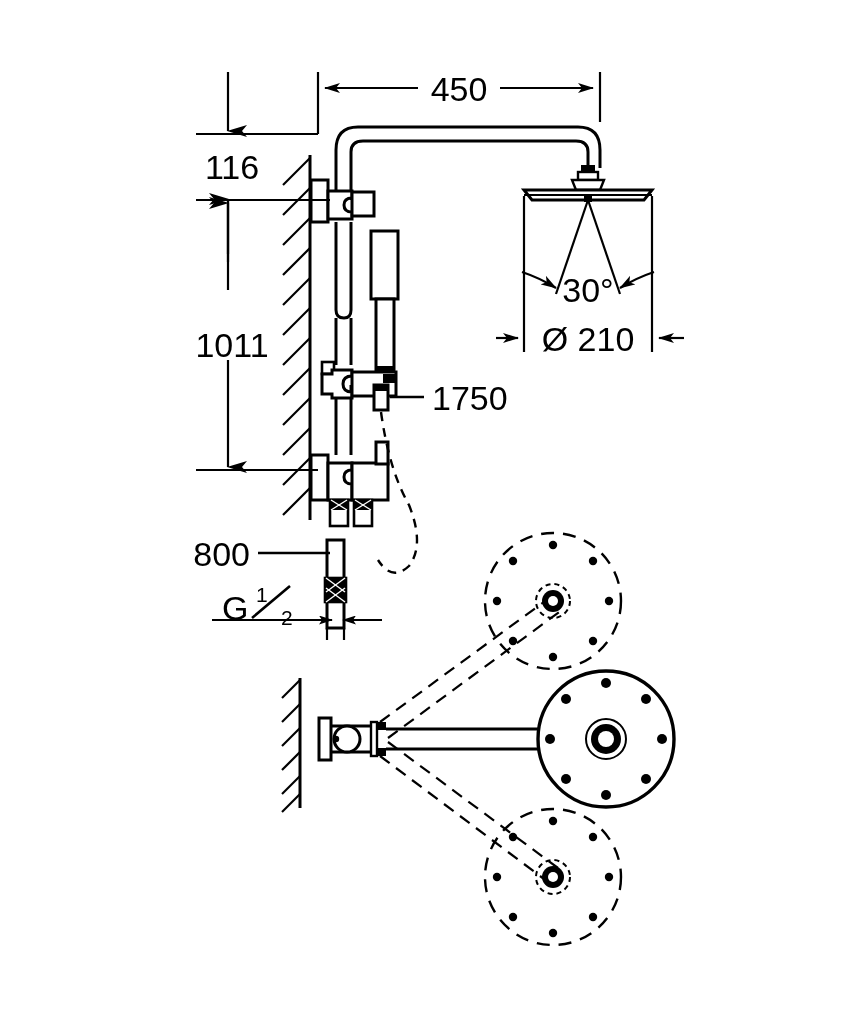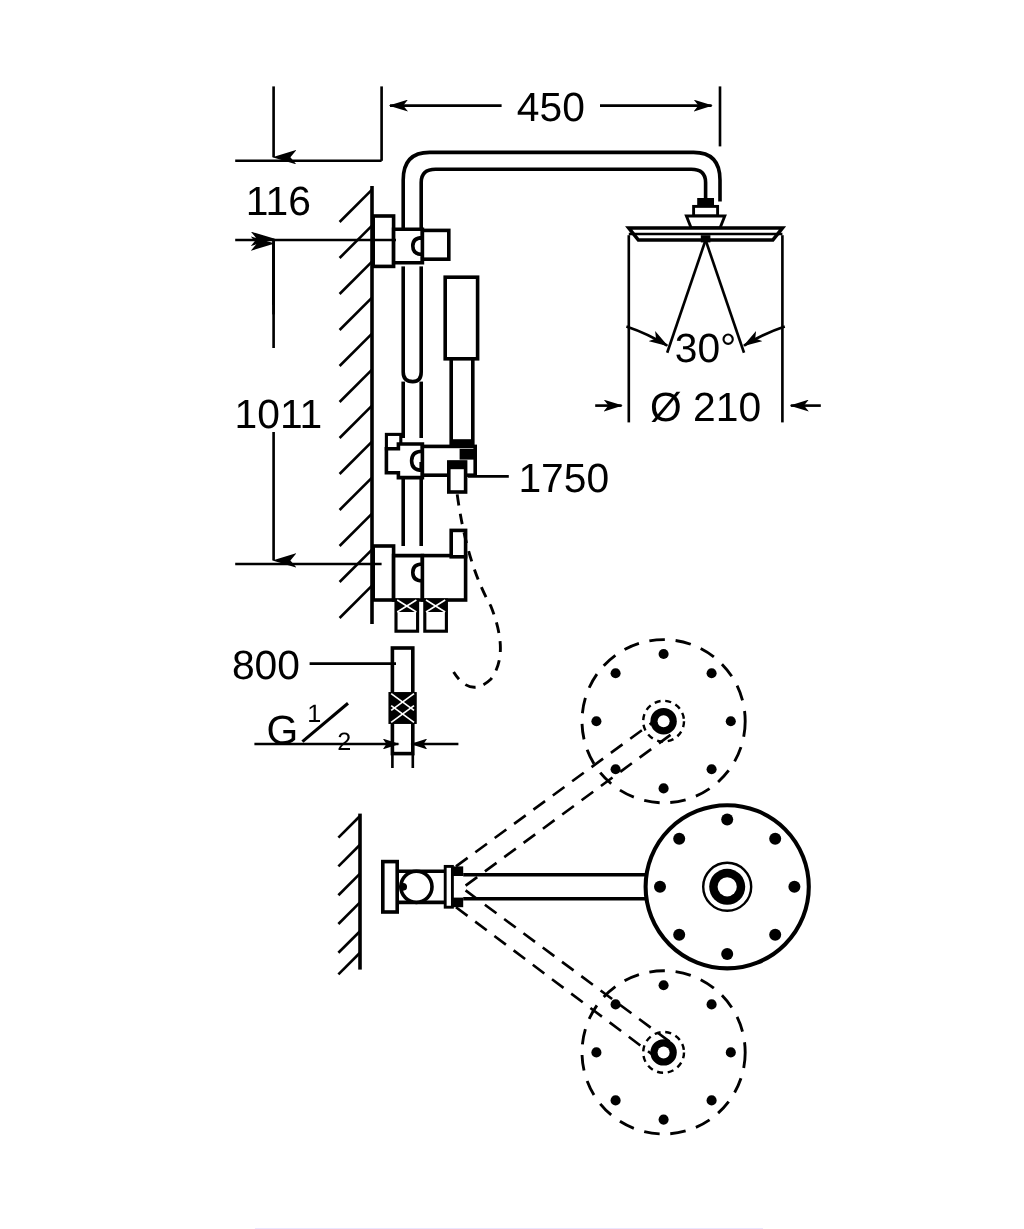--- a/index.html
+++ b/index.html
@@ -8,21 +8,21 @@
     padding: 0;
     background: #ffffff;
   }
   body {
     font-family: "Liberation Sans", sans-serif;
   }
   #sheet {
     position: relative;
     width: 853px;
     height: 1024px;
-    background: #c4b5fd;
+    background: #a21caf;
     overflow: hidden;
   }
   #drawing {
     position: absolute;
     left: 0;
     top: 0;
     width: 853px;
     height: 1024px;
     display: block;
   }

